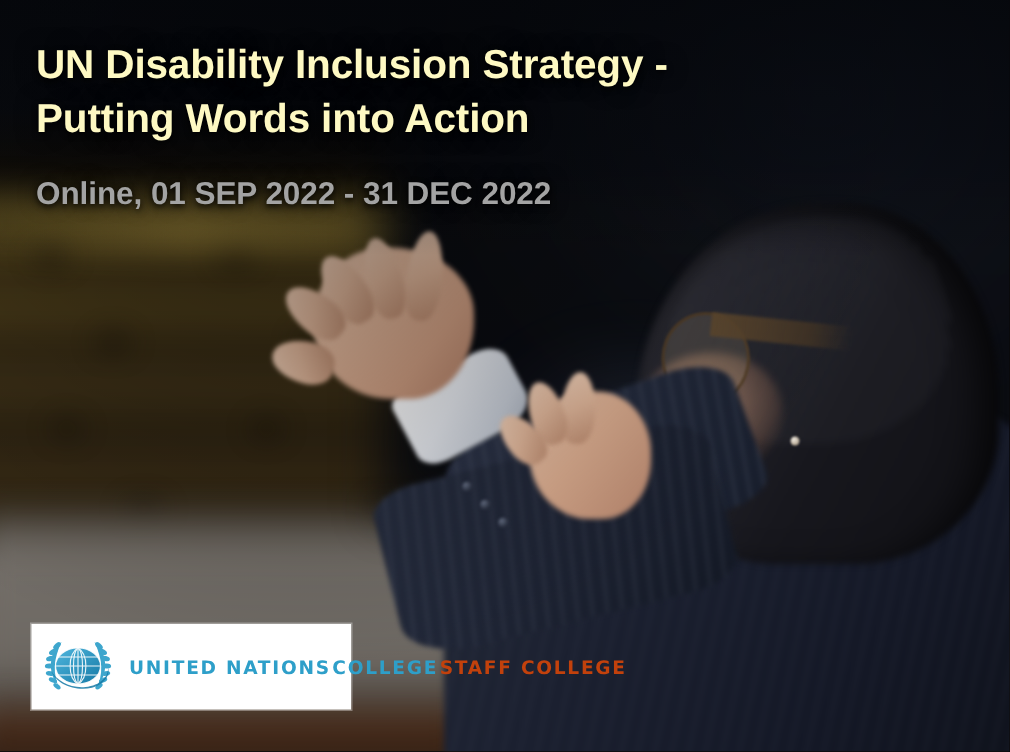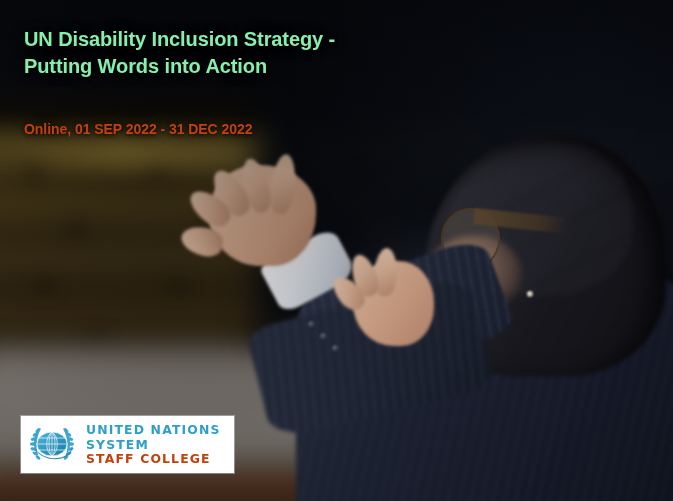--- a/index.html
+++ b/index.html
@@ -376,32 +376,32 @@
 
   
   .text-block {
     position: absolute;
     left: 24px;
     top: 26px;
     width: 470px;
   }
   .title {
     margin: 0;
-    color: #86efac;
-    font-size: 20px;
+    color: #fef9c3;
+    font-size: 27px;
     font-weight: 700;
     line-height: 1.33;
     letter-spacing: -0.1px;
     text-shadow: 0 1px 4px rgba(0,0,0,0.85), 0 0 14px rgba(0,0,0,0.7);
     white-space: pre-line;
   }
   .subtitle {
-    margin: 42px 0 0 0;
-    color: #c2410c;
-    font-size: 14px;
+    margin: 20px 0 0 0;
+    color: #a3a3a3;
+    font-size: 21px;
     font-weight: 700;
     letter-spacing: -0.05px;
     text-shadow: 0 1px 4px rgba(0,0,0,0.9), 0 0 12px rgba(0,0,0,0.75);
   }
 
   
   .logo-plate {
     position: absolute;
     left: 21px;
     top: 416px;
@@ -415,21 +415,20 @@
     box-shadow: 0 0 0 1px rgba(255,255,255,0.35);
   }
   .logo-emblem {
     width: 52px;
     height: 47px;
     flex: 0 0 52px;
   }
   .logo-wordmark {
     margin-left: 8px;
     display: flex;
-    flex-direction: column;
     justify-content: center;
     gap: 1px;
   }
   .logo-line {
     color: #2e9fc9;
     font-family: "DejaVu Sans", sans-serif;
     font-size: 12.4px;
     font-weight: 700;
     letter-spacing: 1.15px;
     line-height: 1.12;
@@ -533,18 +532,18 @@
         <path d="M26 58 H78"></path>
         <path d="M52 22 V70"></path>
         <path d="M52 22 C38 30 38 62 52 70"></path>
         <path d="M52 22 C66 30 66 62 52 70"></path>
         <path d="M52 22 C44 28 44 64 52 70"></path>
         <path d="M52 22 C60 28 60 64 52 70"></path>
       </g>
     </svg>
     <div class="logo-wordmark">
       <div class="logo-line l1">UNITED NATIONS</div>
-      <div class="logo-line l2">SYSTEM</div>
+      <div class="logo-line l2">COLLEGE</div>
       <div class="logo-line l3">STAFF COLLEGE</div>
     </div>
   </div>
 
 </div>
 
 </body></html>

